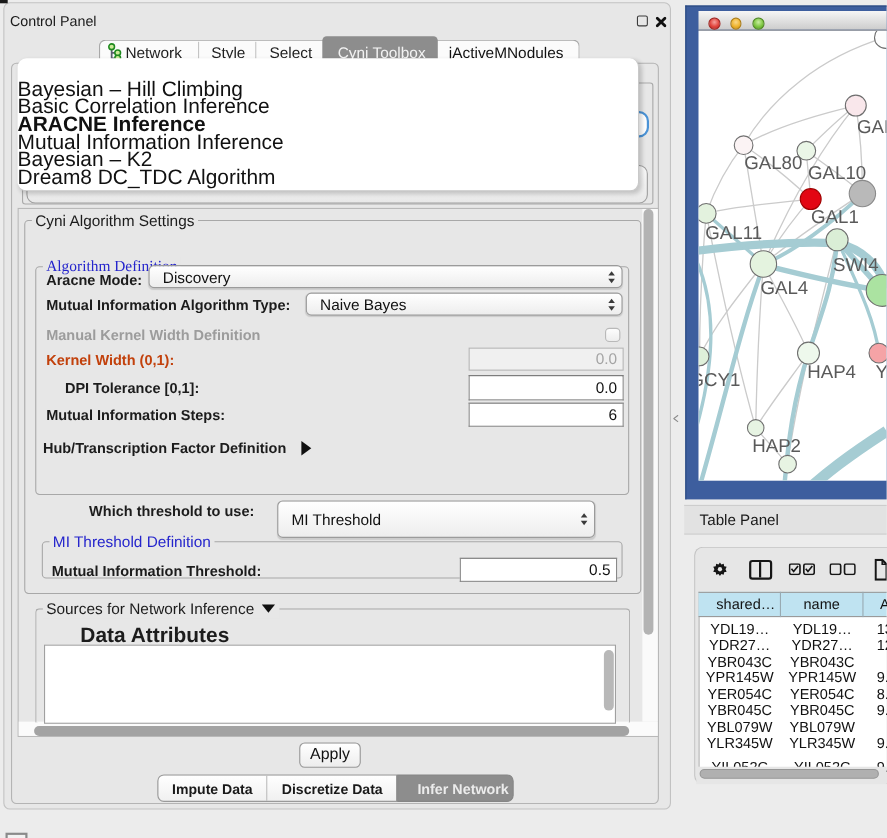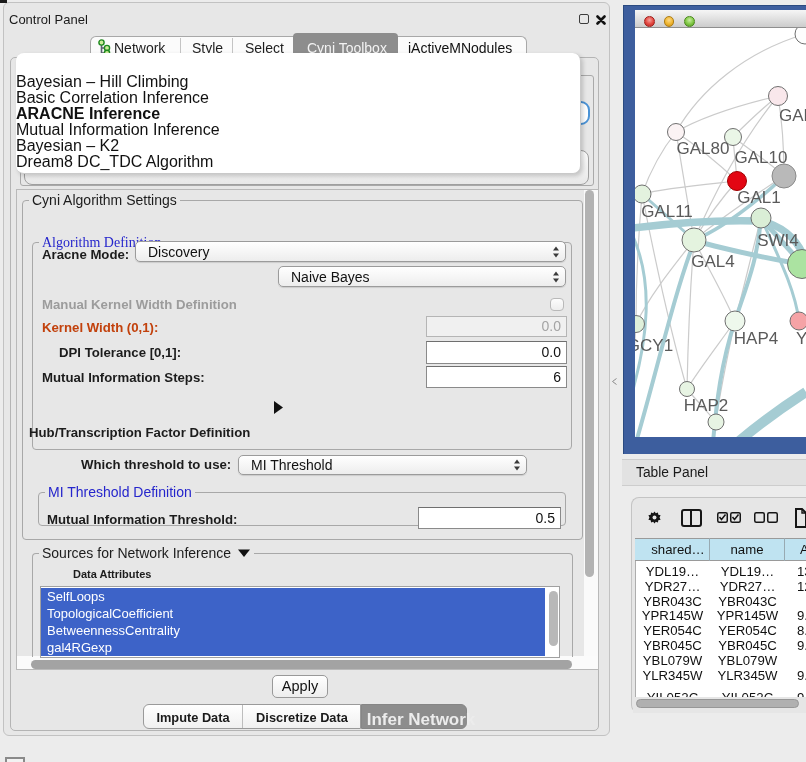--- a/index.html
+++ b/index.html
@@ -50,90 +50,90 @@
  <circle cx="10" cy="9" r="2.6" fill="#cdeb9a" stroke="#1f8a1f" stroke-width="1.4"></circle>
  <circle cx="10" cy="13.8" r="2.6" fill="#cdeb9a" stroke="#1f8a1f" stroke-width="1.4"></circle>
 </svg>
 <div class="abs" style="left:114px; top:40px; font-size:14px; color:#1e1e1e;">Network</div>
 <div class="abs" style="left:192px; top:40px; font-size:14px; color:#1e1e1e;">Style</div>
 <div class="abs" style="left:245px; top:40px; font-size:14px; color:#1e1e1e;">Select</div>
 <div class="abs" style="left:307px; top:40px; font-size:14px; color:#f3f3f3;">Cyni Toolbox</div>
 <div class="abs" style="left:408px; top:40px; font-size:14px; color:#111;">jActiveMNodules</div>
 
 <div class="abs" style="left:16px; top:53px; width:565px; height:121px; background:#ffffff; border-right:1px solid #c9c9c9; border-bottom:1px solid #c9c9c9; border-radius:8px; box-shadow:2px 2px 4px rgba(0,0,0,0.18);"></div>
-<div class="abs" style="left:16px; top:74px; font-size:16px; color:#111; line-height:16px;">Bayesian – Hill Climbing<br>Basic Correlation Inference<br><b>ARACNE Inference</b><br>Mutual Information Inference<br>Bayesian – K2<br>Dream8 DC_TDC Algorithm</div>
+<div class="abs" style="left:16px; top:74px; font-size:19px; color:#111; line-height:16px;">Bayesian – Hill Climbing<br>Basic Correlation Inference<br><b>ARACNE Inference</b><br>Mutual Information Inference<br>Bayesian – K2<br>Dream8 DC_TDC Algorithm</div>
 
 <div class="abs" style="left:16px; top:189px; width:583px; height:481px; border:1px solid #b9b9b9;"></div>
 
 <div class="abs" style="left:584px; top:190px; width:14px; height:466px; background:#fafafa;"></div>
 <div class="abs" style="left:585px; top:190px; width:9px; height:387px; background:#b3b3b3; border-radius:5px;"></div>
 
 <div class="abs" style="left:17px; top:656px; width:581px; height:13px; background:#fbfbfb;"></div>
 
 <div class="gbox" style="left:22px; top:200px; width:561px; height:340px;">
       <span class="glabel" style="color:#1c1c1c;">Cyni Algorithm Settings</span>
     </div>
 
 <div class="gbox" style="left:32px; top:242px; width:540px; height:208px;font-family:Liberation Serif, serif;">
       <span class="glabel blab">Algorithm Definition</span>
     </div>
 <div class="fldlbl" style="left:42px; top:247px;">Aracne Mode:</div>
 <div class="combo" style="left:135px; top:241px; width:431px; height:21px;">
       <span class="ctext">Discovery</span>
       <span class="spin"></span>
     </div>
+<div class="fldlbl" style="left:42px; top:270px;">Mutual Information Algorithm Type:</div>
 <div class="combo" style="left:278px; top:266px; width:288px; height:21px;">
       <span class="ctext">Naive Bayes</span>
       <span class="spin"></span>
     </div>
 <div class="fldlbl" style="left:42px; top:297px; color:#9c9c9c;">Manual Kernel Width Definition</div>
 <div class="abs" style="left:550px; top:298px; width:14px; height:13px; background:linear-gradient(#fdfdfd,#ededed); border:1px solid #b9b9b9; border-radius:4px;"></div>
 <div class="fldlbl" style="left:42px; top:320px; color:#c2410c;">Kernel Width (0,1):</div>
 <div class="tfield dis" style="left:426px; top:316px; width:141px; height:21px; line-height:19px;">0.0</div>
 <div class="fldlbl" style="left:59px; top:345px;">DPI Tolerance [0,1]:</div>
 <div class="tfield" style="left:426px; top:341px; width:141px; height:23px; line-height:21px;">0.0</div>
 <div class="fldlbl" style="left:42px; top:370px;">Mutual Information Steps:</div>
 <div class="tfield" style="left:426px; top:366px; width:141px; height:22px; line-height:20px;">6</div>
 
-<div class="fldlbl" style="left:29px; top:400px;margin-top:25px;">Hub/Transcription Factor Definition</div>
+<div class="fldlbl" style="left:39px; top:400px;">Hub/Transcription Factor Definition</div>
 <svg class="abs" style="left:272px; top:400px;" width="12" height="15" viewBox="0 0 12 15">
       <path d="M2 1 L11 7.5 L2 14 Z" fill="#111"></path>
     </svg>
 
 <div class="fldlbl" style="left:81px; top:457px;">Which threshold to use:</div>
-<div class="combo" style="left:238px; top:455px; width:289px; height:20px;">
+<div class="combo" style="left:252px; top:455px; width:289px; height:34px;">
       <span class="ctext">MI Threshold</span>
       <span class="spin"></span>
     </div>
 <div class="gbox" style="left:38px; top:492px; width:528px; height:34px;">
       <span class="glabel blab">MI Threshold Definition</span>
     </div>
 <div class="fldlbl" style="left:47px; top:512px;">Mutual Information Threshold:</div>
 <div class="tfield" style="left:418px; top:507px; width:143px; height:22px; line-height:20px;">0.5</div>
 
 <div class="gbox" style="left:32px; top:553px; width:541px; height:104px; border-bottom:none; border-radius:4px 4px 0 0;">
       <span class="glabel" style="color:#1c1c1c;">Sources for Network Inference <svg width="14" height="10" viewBox="0 0 14 10" style="vertical-align:0px; margin-left:2px;">
           <path d="M1 1.5 L13 1.5 L7 9 Z" fill="#111"></path>
         </svg></span>
     </div>
-<div class="fldlbl" style="left:37px; top:568px; font-size:11px;padding-left:36px;">Data Attributes</div>
+<div class="fldlbl" style="left:37px; top:568px; font-size:19px;padding-left:36px;">Data Attributes</div>
 <div class="abs" style="left:40px; top:586px; width:520px; height:72px; background:#fff; border:1px solid #a0a0a0;"></div>
-<div class="abs" style="left:41px; top:588px; width:504px; height:68px; background:#3d63c8; color:#fff; font-size:13px; line-height:17px; padding-left:6px;">SelfLoops<br>TopologicalCoefficient<br>BetweennessCentrality<br>gal4RGexp</div>
 <div class="abs" style="left:549px; top:591px; width:9px; height:55px; background:#b8b8b8; border-radius:5px;"></div>
 
 <div class="abs" style="left:31px; top:660px; width:541px; height:9px; background:#a3a3a3; border-radius:4.5px;"></div>
 
 <div class="abs" style="left:272px; top:675px; width:56px; height:23px; background:linear-gradient(#ffffff,#ededed); border:1px solid #999; border-radius:5px; text-align:center; font-size:14.5px; color:#111; line-height:21px;">Apply</div>
 
 <div class="abs" style="left:143px; top:704px; width:218px; height:25px; background:linear-gradient(#ffffff,#f0f0f0); border:1px solid #9a9a9a; border-radius:6px 0 0 6px;"></div>
 <div class="abs" style="left:242px; top:705px; width:1px; height:23px; background:#bdbdbd;"></div>
 <div class="abs" style="left:361px; top:704px; width:106px; height:25px; background:#8d8d8d; border:1px solid #868686; border-radius:0 6px 6px 0;"></div>
 <div class="abs" style="left:143px; top:710px; width:100px; text-align:center; font-size:12.8px; font-weight:bold; color:#1a1a1a;">Impute Data</div>
 <div class="abs" style="left:243px; top:710px; width:118px; text-align:center; font-size:12.8px; font-weight:bold; color:#1a1a1a;">Discretize Data</div>
-<div class="abs" style="left:361px; top:710px; width:120px; text-align:center; font-size:17px; font-weight:bold; color:#ececec;">Infer Network</div>
+<div class="abs" style="left:361px; top:710px; width:120px; text-align:center; font-size:13px; font-weight:bold; color:#ececec;">Infer Network</div>
 
 <div class="abs" style="left:5px; top:757px; width:20px; height:10px; background:#f2f2f2; border:2px solid #8a8a8a;"></div>
 
 <div class="abs" style="left:612px; top:371px; width:5px; height:7px;"><svg width="5" height="7" viewBox="0 0 5 7">
         <path d="M4.5 0.5 L0.5 3.5 L4.5 6.5" stroke="#8a8a8a" stroke-width="1" fill="none"></path>
       </svg></div>
 
 <div class="abs" style="left:623px; top:5px; width:183px; height:449px; background:#3d5e9e; border-left:1px solid #2a4a80; border-top:1px solid #2a4a80;"></div>
 <div class="abs" style="left:635px; top:10px; width:171px; height:18px; background:linear-gradient(#f6f6f6,#cccccc); border-bottom:1px solid #8f8f8f;"></div>
 <div class="abs" style="left:644px; top:16px; width:10.5px; height:10.5px; border-radius:50%; background:radial-gradient(circle at 50% 35%, #f5a29d 0%, #e2453e 55%, #b32b25 100%); border:0.5px solid #a02420;"></div>

